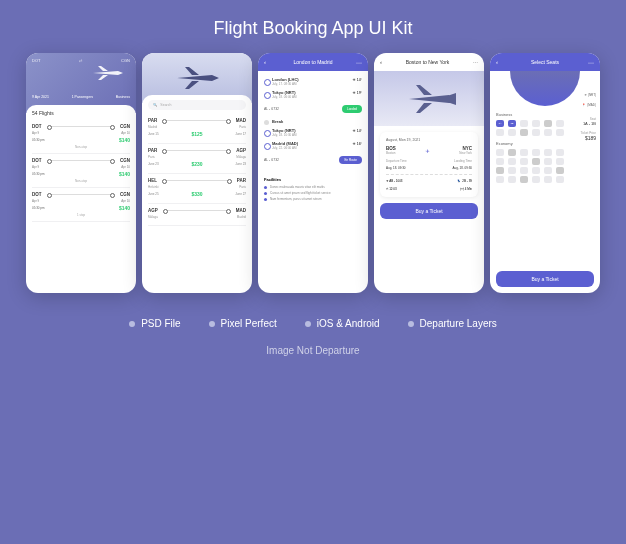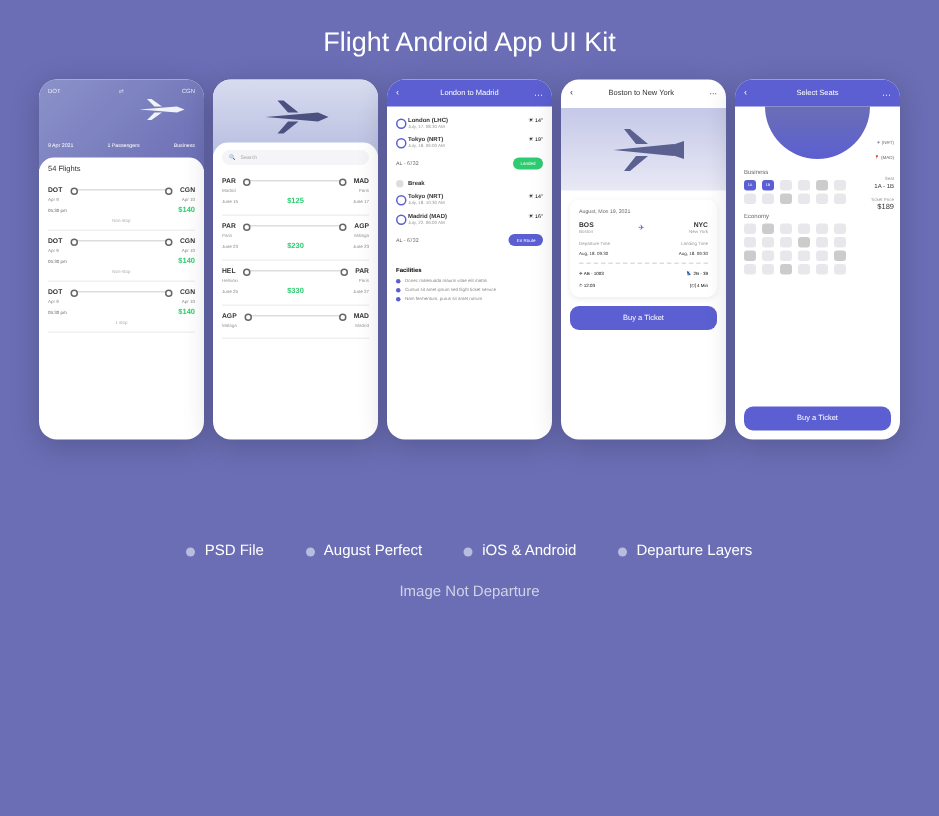--- a/index.html
+++ b/index.html
@@ -41,39 +41,39 @@
 .pill-route { background: #5b5fd1; }
 .ticket-card { margin: 6px; background: #fff; border-radius: 6px; padding: 6px; box-shadow: 0 1px 4px rgba(0,0,0,0.08); }
 .cta-button { background: #5b5fd1; color: #fff; text-align: center; padding: 5px; border-radius: 6px; font-size: 5px; margin: 6px; font-weight: 500; }
 .seat-map { padding: 6px; }
 .seat-section-label { font-size: 4px; color: #666; margin-bottom: 3px; }
 .seat-grid { display: grid; grid-template-columns: repeat(6, 1fr); gap: 2px; margin-bottom: 5px; }
 .seat { width: 8px; height: 7px; border-radius: 2px; background: #e8e8ec; font-size: 2.5px; display: flex; align-items: center; justify-content: center; color: #888; }
 .seat.selected { background: #5b5fd1; color: #fff; }
 .seat.occupied { background: #ccc; }
 .features { display: flex; justify-content: center; gap: 28px; padding: 25px 0 12px; }
-.feature { display: flex; align-items: center; gap: 6px; color: #fff; font-size: 10px; margin-top: 44px; }
+.feature { display: flex; align-items: center; gap: 6px; color: #fff; font-size: 10px; }
 .bullet { width: 6px; height: 6px; background: #b8bce0; border-radius: 50%; }
 .disclaimer { text-align: center; color: #d0d2e8; font-size: 10px; padding-top: 4px; }
 .facilities { padding: 5px 6px; }
 .fac-title { font-size: 4px; font-weight: 600; margin-bottom: 3px; }
 .fac-item { font-size: 3px; color: #888; margin-bottom: 2px; display: flex; gap: 3px; }
 .fac-dot { width: 3px; height: 3px; background: #5b5fd1; border-radius: 50%; margin-top: 1px; flex-shrink: 0; }
 .plane-hero { height: 55px; background: linear-gradient(180deg, #c5c8e8 0%, #e8e9f5 100%); display: flex; align-items: center; justify-content: center; }
 .detail-row { display: flex; justify-content: space-between; margin-bottom: 3px; font-size: 3px; }
 .detail-label { color: #999; }
 .detail-val { color: #333; font-weight: 500; }
 .seat-side { position: absolute; right: 4px; top: 40px; font-size: 3px; color: #666; text-align: right; width: 28px; }
 .plane-nose { background: linear-gradient(180deg, #6b6eb5 0%, #5b5fd1 100%); height: 35px; border-radius: 0 0 55px 55px; margin: 0 20px; position: relative; }
 .weather-icon { font-size: 4px; }
 </style>
 </head>
 <body>
 
-<div class="title">Flight Android App UI Kit</div>
+<div class="title">Flight Booking App UI Kit</div>
 
 <div class="screens">
 
 <div class="screen">
   <div class="hero">
     <div class="topbar">
       <span>DOT</span>
       <span style="opacity:0.6">⇄</span>
       <span>CGN</span>
     </div>
@@ -382,21 +382,21 @@
 
 </div>
 
 <div class="features">
   <div class="feature">
       <div class="bullet"></div>
       <span>PSD File</span>
     </div>
   <div class="feature">
       <div class="bullet"></div>
-      <span>August Perfect</span>
+      <span>Pixel Perfect</span>
     </div>
   <div class="feature">
       <div class="bullet"></div>
       <span>iOS &amp; Android</span>
     </div>
   <div class="feature">
       <div class="bullet"></div>
       <span>Departure Layers</span>
     </div>
 </div>

